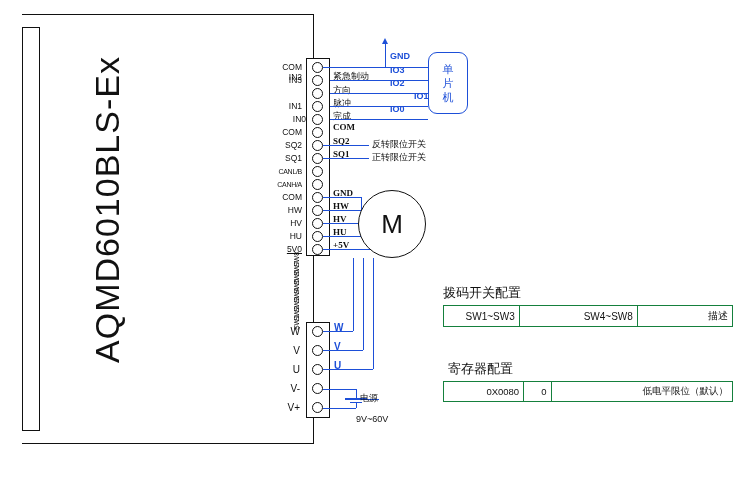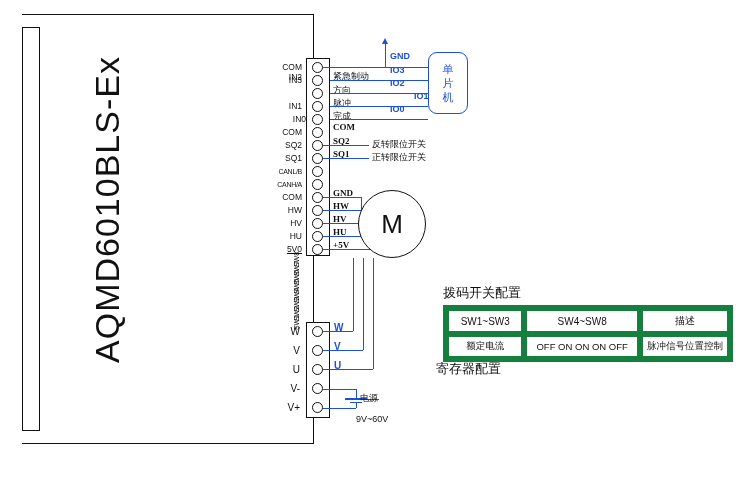--- a/index.html
+++ b/index.html
@@ -38,21 +38,21 @@
   
   .motor{position:absolute;left:358px;top:190px;width:68px;height:68px;border:1.6px solid #111;border-radius:50%;box-sizing:border-box;
       display:flex;align-items:center;justify-content:center;font-size:26px;color:#111;}
 
   
   .pwr-label{position:absolute;font-size:9px;color:#111;white-space:nowrap;}
 
   
   .tbl-title{position:absolute;font-size:13px;color:#111;white-space:nowrap;}
   table.cfg{position:absolute;border-collapse:collapse;background:#fff;}
-  table.cfg td,table.cfg th{border:6px solid #15803d;color:#111;font-size:9.5px;font-weight:normal;text-align:center;padding:3px 4px;font-family:"Liberation Sans",sans-serif;}
+  table.cfg td,table.cfg th{border:1px solid #15803d;color:#111;font-size:9.5px;font-weight:normal;text-align:right;padding:3px 4px;font-family:"Liberation Sans",sans-serif;}
   table.cfg th{font-size:10px;}
 </style>
 </head>
 <body>
 
 <div id="root">
 
   <div class="driver-outer"></div>
   <div class="driver-left-rail"></div>
   <div class="rail-notch" style="top:14px;"></div>
@@ -197,27 +197,27 @@
   <div class="pwr-label" style="left:356px;top:414px;">9V~60V</div>
 
   <div class="tbl-title" style="left:443px;top:284px;">拨码开关配置</div>
   <table class="cfg" style="left:443px;top:305px;width:290px;">
     <tbody>
         <tr>
       <th style="width:70px;">SW1~SW3</th>
       <th style="width:120px;">SW4~SW8</th>
       <th style="width:100px;">描述</th>
     </tr>
+  </tbody>
+    </table>
+
+  <div class="tbl-title" style="left:448px;top:360px;">寄存器配置</div>
+  <table class="cfg" style="left:443px;top:381px;width:290px;">
+    <tbody>
     <tr>
-      <td>额定电流</td>
-      <td>OFF ON ON ON OFF</td>
-      <td>脉冲信号位置控制</td>
+      <td>0X0080</td>
+      <td>0</td>
+      <td>低电平限位（默认）</td>
     </tr>
   </tbody>
     </table>
 
-  <div class="tbl-title" style="left:436px;top:360px;">寄存器配置</div>
-  <table class="cfg" style="left:443px;top:381px;width:290px;">
-    <tbody>
-  </tbody>
-    </table>
-
 </div>
 
 </body></html>

